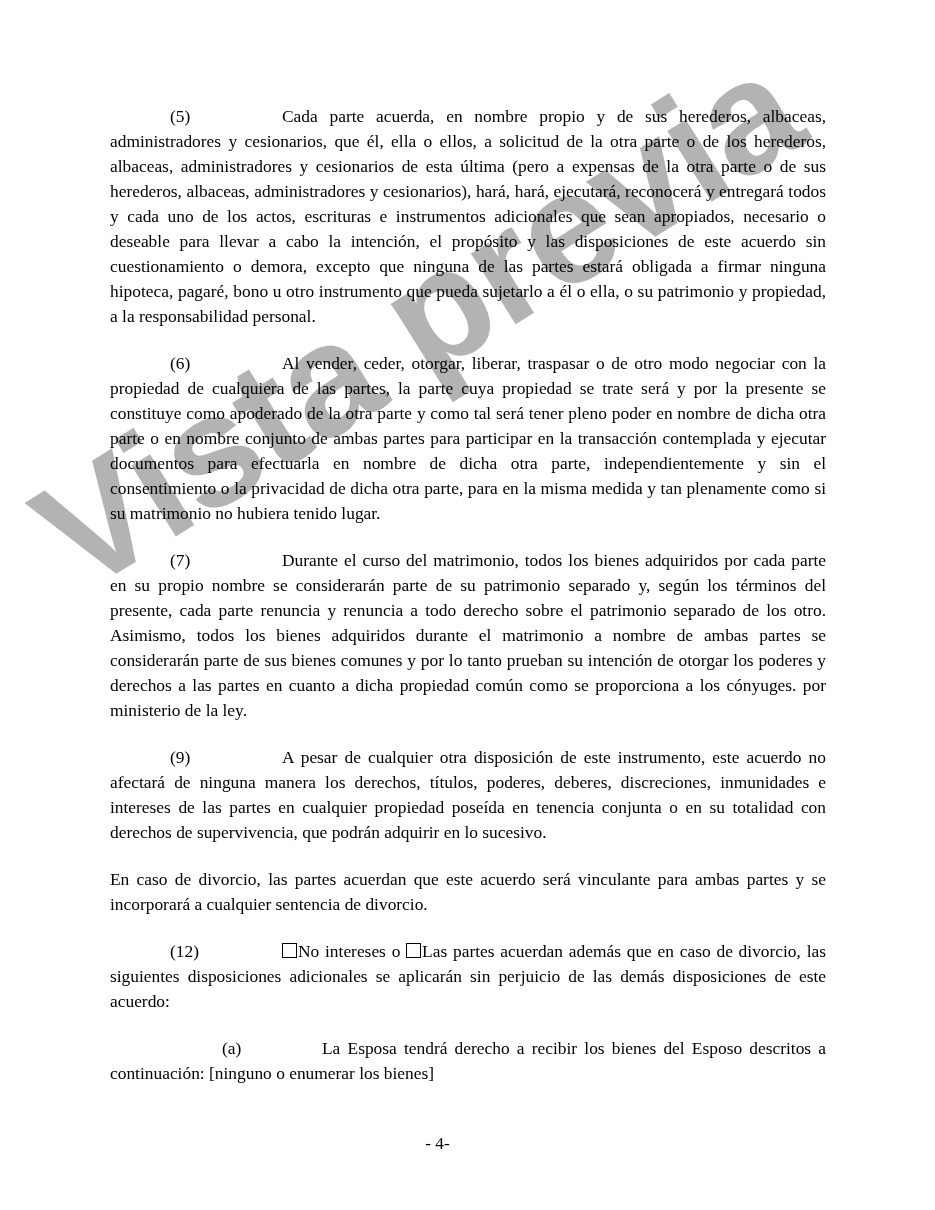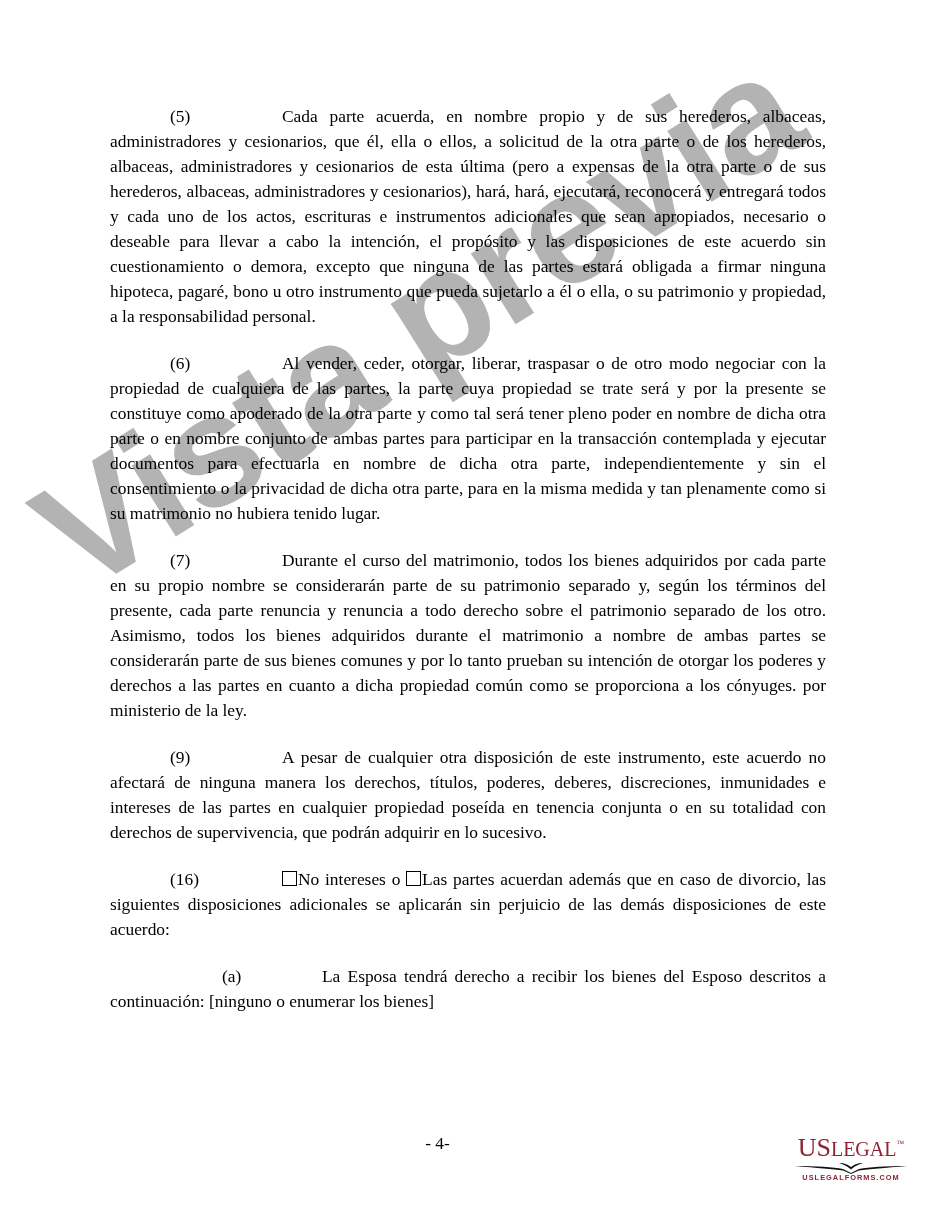--- a/index.html
+++ b/index.html
@@ -158,37 +158,30 @@
     <p class="para">
       <span class="num">(7)</span><span>Durante el curso del matrimonio, todos los bienes adquiridos por cada parte en su propio nombre se considerarán parte de su patrimonio separado y, según los términos del presente, cada parte renuncia y renuncia a todo derecho sobre el patrimonio separado de los otro. Asimismo, todos los bienes adquiridos durante el matrimonio a nombre de ambas partes se considerarán parte de sus bienes comunes y por lo tanto prueban su intención de otorgar los poderes y derechos a las partes en cuanto a dicha propiedad común como se proporciona a los cónyuges. por ministerio de la ley.</span>
     </p>
 
 
     <p class="para">
       <span class="num">(9)</span><span>A pesar de cualquier otra disposición de este instrumento, este acuerdo no afectará de ninguna manera los derechos, títulos, poderes, deberes, discreciones, inmunidades e intereses de las partes en cualquier propiedad poseída en tenencia conjunta o en su totalidad con derechos de supervivencia, que podrán adquirir en lo sucesivo.</span>
     </p>
 
 
+    <p class="para">En caso de divorcio, las partes acuerdan que este acuerdo será vinculante para ambas partes y se incorporará a cualquier sentencia de divorcio.</p>
 
     <p class="para">
-      <span class="num">(16)</span><span class="cbox"></span><span>No intereses</span><span> o </span><span class="cbox"></span><span>Las partes acuerdan además que en caso de divorcio, las siguientes disposiciones adicionales se aplicarán sin perjuicio de las demás disposiciones de este acuerdo:</span>
+      <span class="num">(12)</span><span class="cbox"></span><span>No intereses</span><span> o </span><span class="cbox"></span><span>Las partes acuerdan además que en caso de divorcio, las siguientes disposiciones adicionales se aplicarán sin perjuicio de las demás disposiciones de este acuerdo:</span>
     </p>
 
     <p class="para sub">
       <span class="num">(a)</span><span>La Esposa tendrá derecho a recibir los bienes del Esposo descritos a continuación: [ninguno o enumerar los bienes]</span>
     </p>
 
   </div>
 
   <div class="footer">
     <div class="page-number">- 4-</div>
 
-    <div class="logo">
-      <span class="logo-word"><span>US</span><span class="small-caps">LEGAL</span><span class="logo-tm">™</span></span>
-      <svg class="logo-swoosh" viewBox="0 0 112 13">
-        <path d="M0 5 C 22 5, 38 6, 48 8 L 56 12 L 64 8 C 74 6, 90 5, 112 5 C 90 7, 74 8, 64 9.5 L 56 13 L 48 9.5 C 38 8, 22 7, 0 5 Z" fill="#111111"></path>
-        <path d="M44 2 C 50 2, 53 4, 56 6 C 59 4, 62 2, 68 2 C 62 4, 59 6, 56 8.5 C 53 6, 50 4, 44 2 Z" fill="#111111"></path>
-      </svg>
-      <span class="logo-sub">USLEGALFORMS.COM</span>
-    </div>
   </div>
 
 </div>
 
 </body></html>

